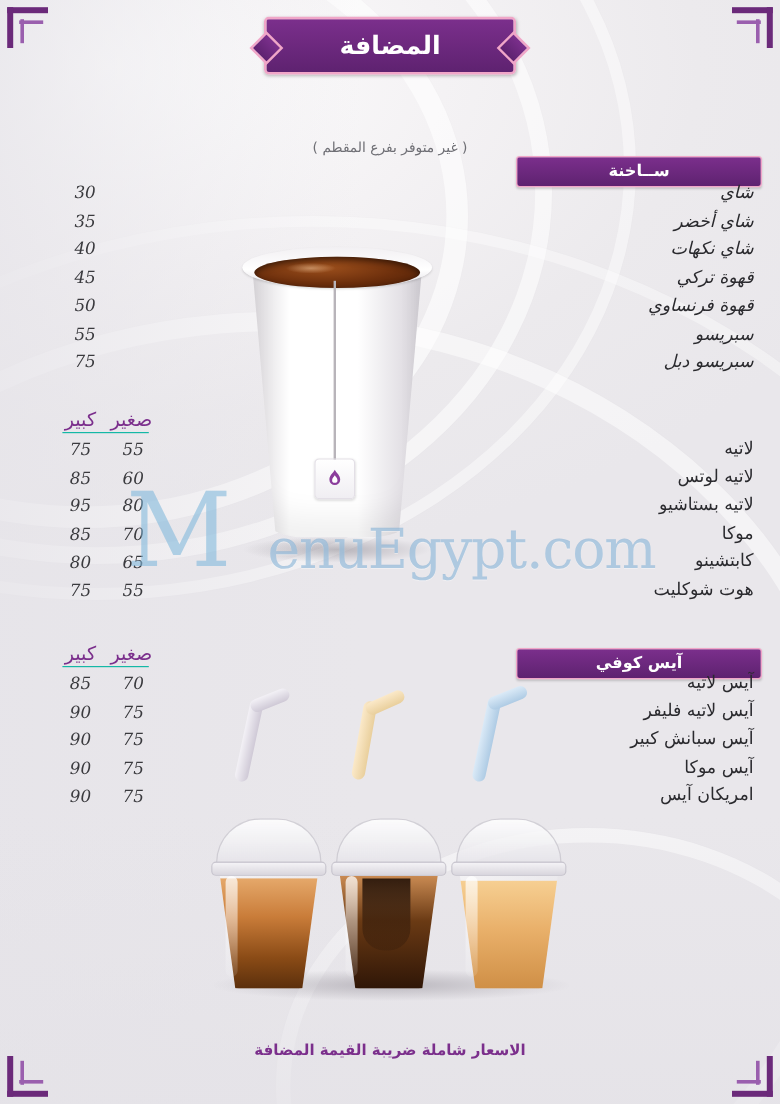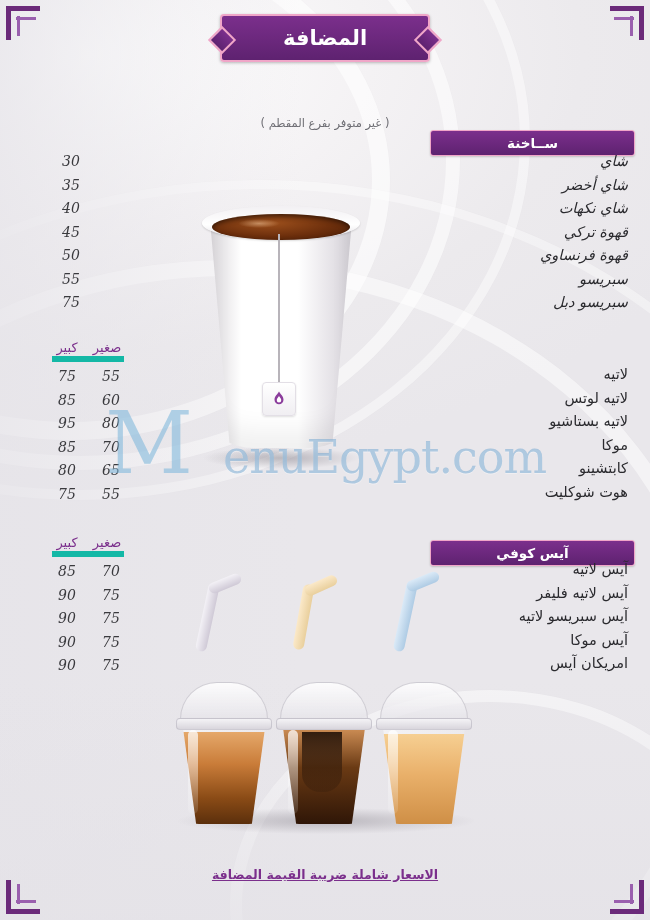--- a/index.html
+++ b/index.html
@@ -154,23 +154,23 @@
   }
   .prices div { white-space: nowrap; }
 
   #p-hot { left: 62px; top: 150px; }
 
   .pricegroup { position:absolute; direction: ltr; }
   .pricegroup .hdr {
     display:flex; gap: 10px;
     font-family: "DejaVu Sans", sans-serif;
     font-style: normal;
-    font-size: 13px;
+    font-size: 16px;
     color: #7b2f8c;
-    border-bottom: 6px solid #14b8a6;
+    border-bottom: 1px solid #14b8a6;
     padding-bottom: 1px;
     margin-bottom: 3px;
     width: 72px;
   }
   .pricegroup .hdr b { font-weight: normal; width: 30px; text-align:center; }
   .pricegroup .rows { }
   .pricegroup .row {
     display:flex; gap: 14px;
     font-family: "DejaVu Serif", serif;
     font-style: italic;
@@ -306,21 +306,20 @@
     line-height: 1;
   }
 
   
   .footer {
     position:absolute; left: 0; right: 0; bottom: 38px;
     text-align:center;
     font-size: 12.5px;
     color: #7b2f8c;
     font-weight: bold;
-    text-decoration: underline;
   }
 </style>
 </head>
 <body>
 
 <div class="page">
   <div class="swirl sw1"></div>
   <div class="swirl sw2"></div>
   <div class="swirl sw3"></div>
   <div class="swirl sw4"></div>
@@ -422,21 +421,21 @@
     </div>
   </div>
 </div>
 
 <div class="sec-head" id="sec-ice">
   <span>آيس كوفي</span>
 </div>
 <div class="items" id="items-ice">
   <div>آيس لاتيه</div>
   <div>آيس لاتيه فليفر</div>
-  <div>آيس سبريسو لاتيه</div>
+  <div>آيس سبانش كبير</div>
   <div>آيس موكا</div>
   <div>امريكان آيس</div>
 </div>
 <div class="pricegroup" id="pg-ice">
   <div class="hdr">
     <b>كبير</b>
     <b>صغير</b>
   </div>
   <div class="rows">
     <div class="row">

